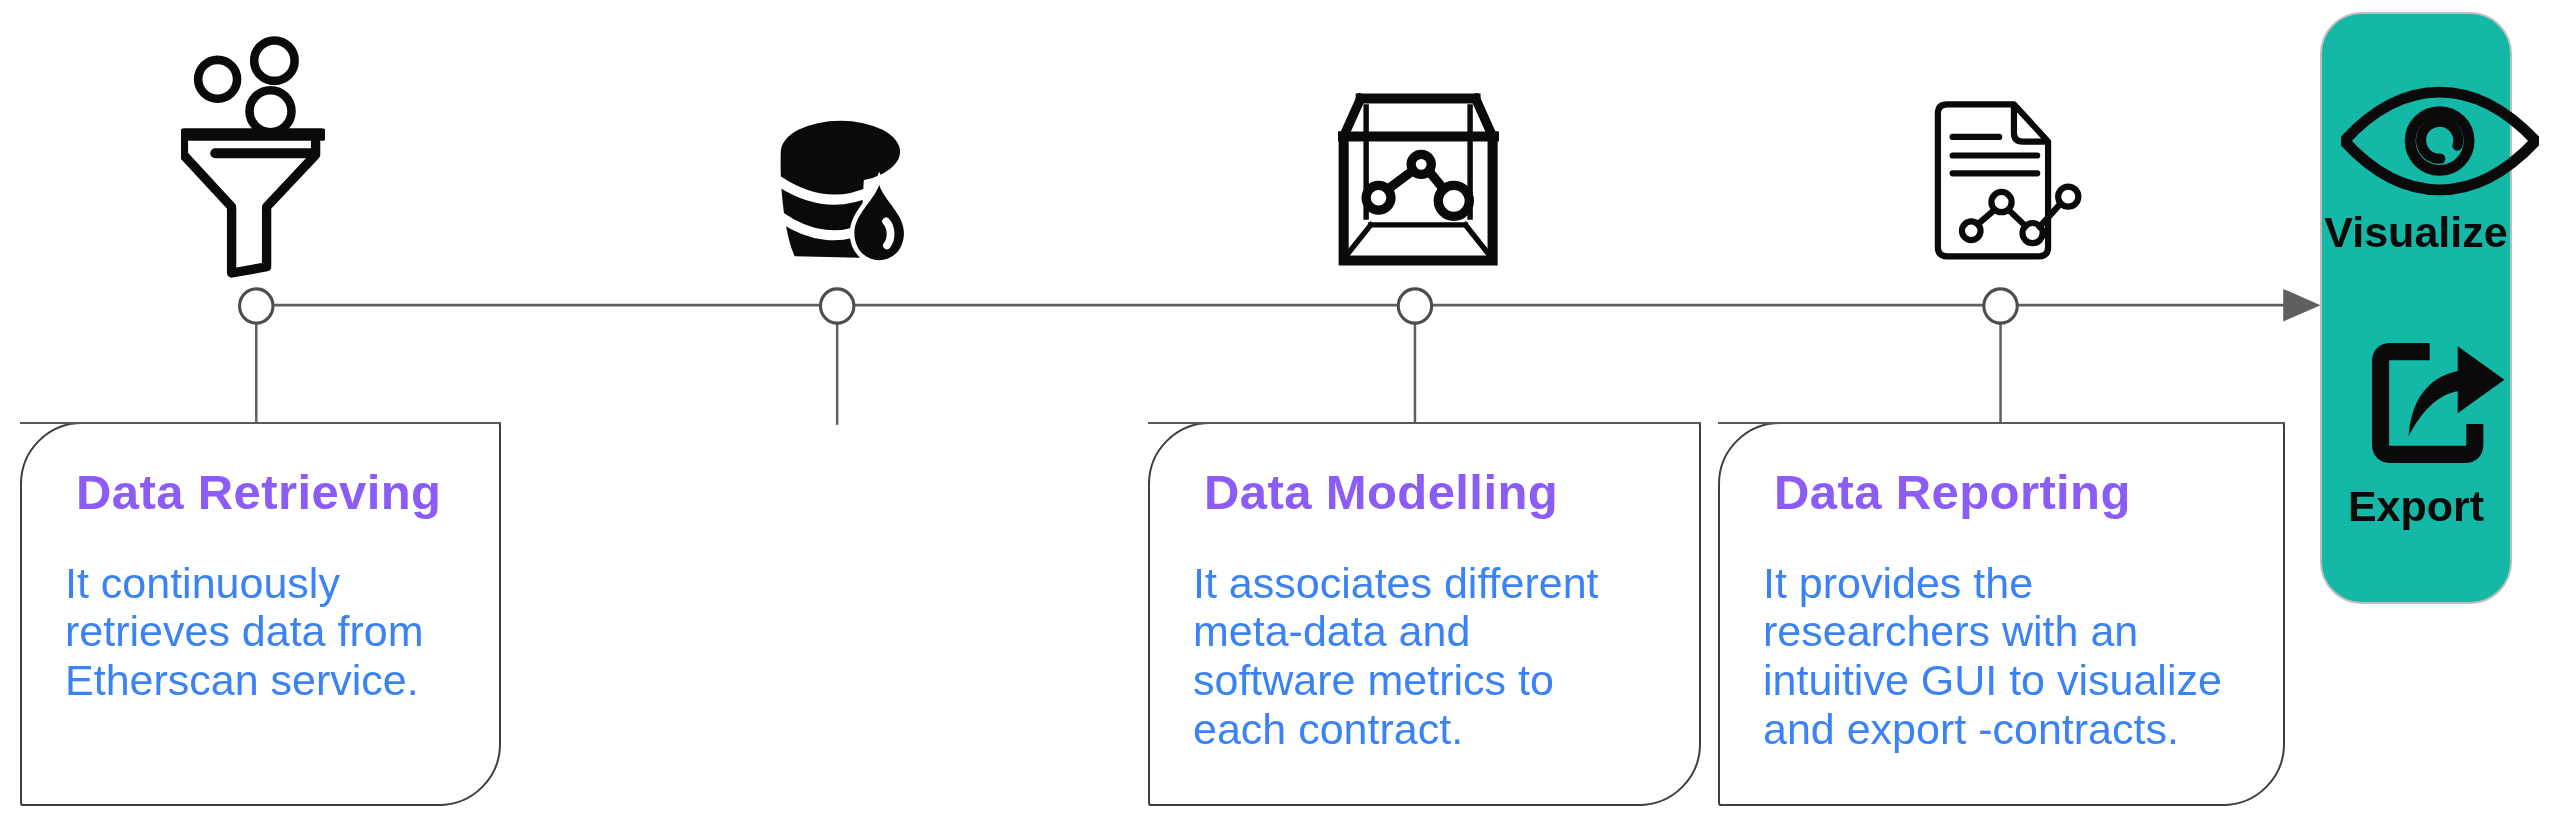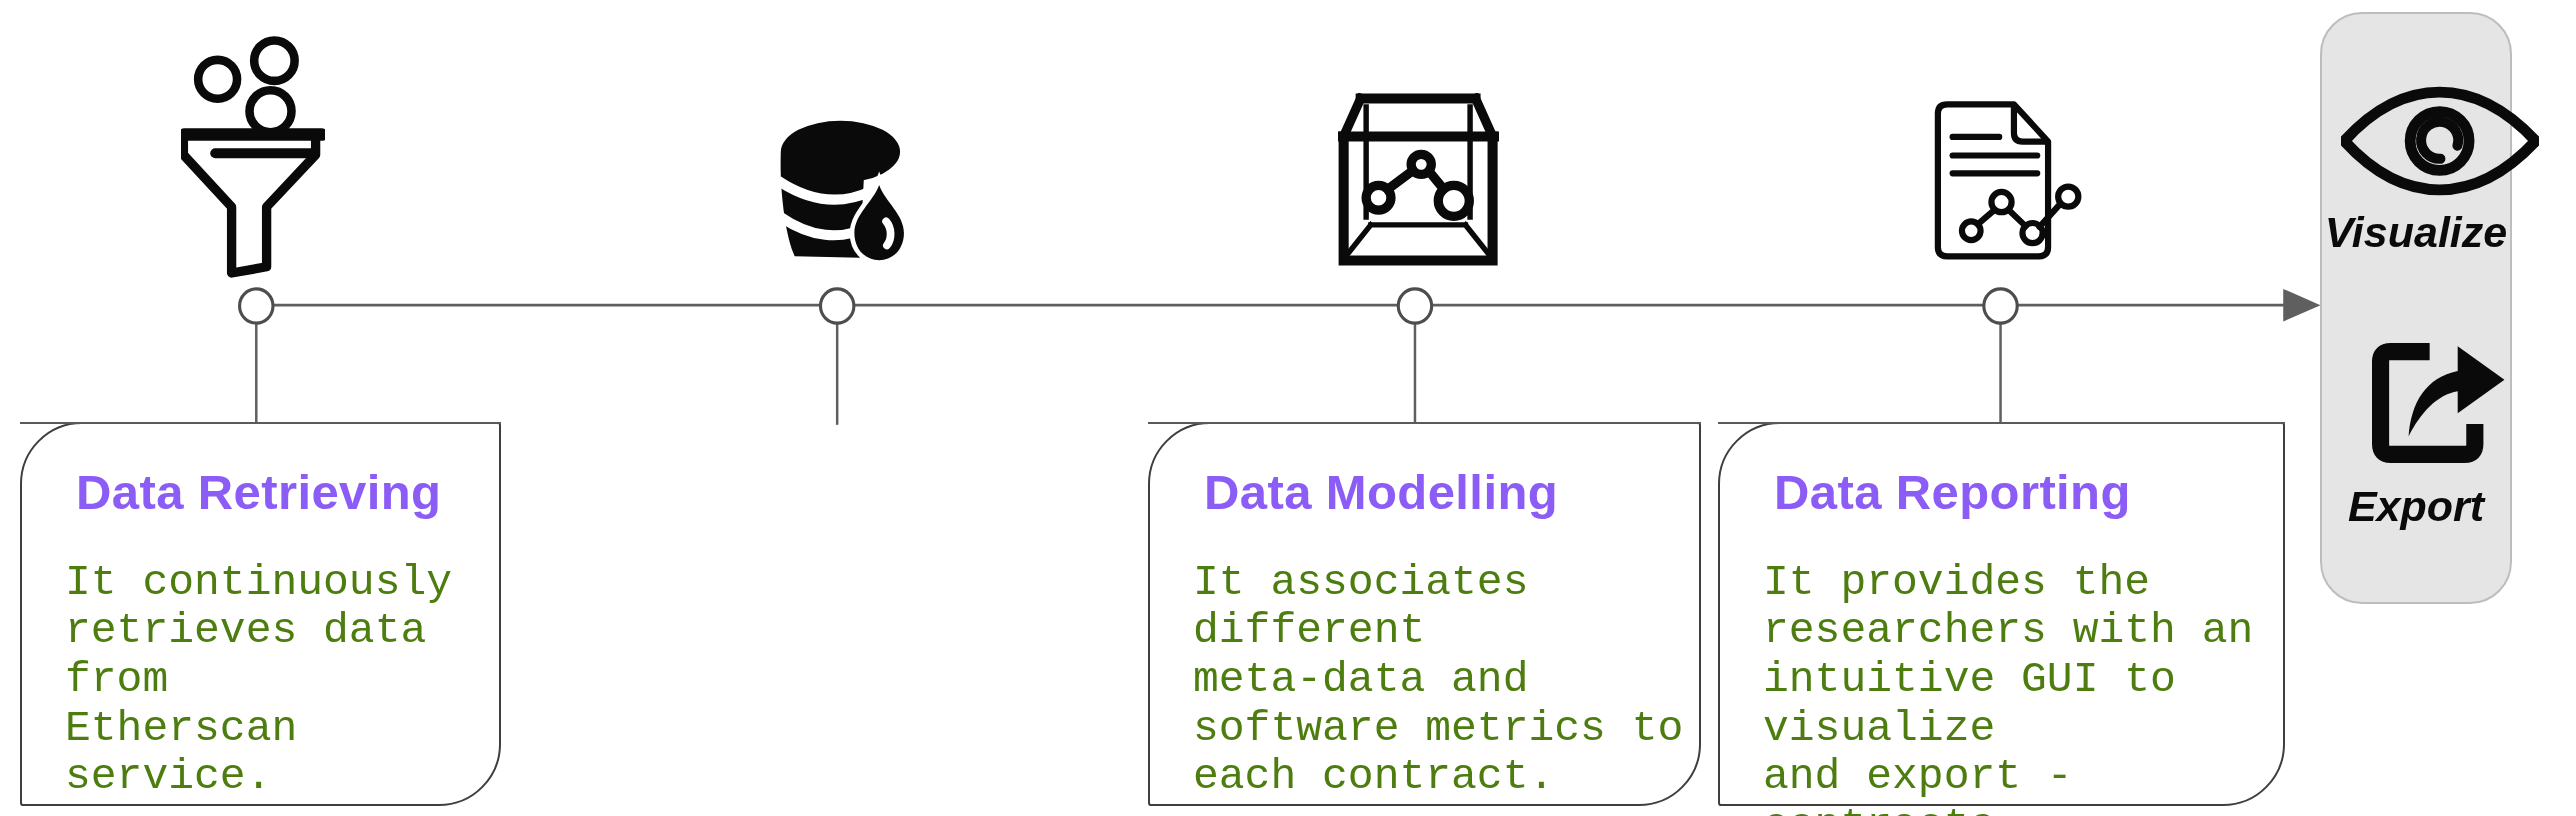--- a/index.html
+++ b/index.html
@@ -23,31 +23,31 @@
   .card1{left:20px;width:481px;}
   .card2{left:567px;width:548px;}
   .card3{left:1148px;width:553px;}
   .card4{left:1718px;width:567px;}
   .card-title{
     margin:41px 18.6px 0 54px;font-size:49px;line-height:1.12;font-weight:700;
     color:#8b5cf6;letter-spacing:0.4px;
   }
   .card-desc{
     margin:39px 14px 0 43px;font-size:43px;line-height:1.13;font-weight:400;
-    color:#4d7c0f;white-space:pre-line;font-family:Liberation Mono, monospace;
+    color:#3b82f6;white-space:pre-line;
   }
 
   
   .step-icon{position:absolute;z-index:2;}
 
   
   .panel{
     position:absolute;left:2320px;top:11.6px;width:192px;height:592px;
-    background:#e5e5e5;border:2.3px solid #bdbdbd;border-radius:42px;
-    box-sizing:border-box;z-index:2;font-style:italic;
+    background:#14b8a6;border:2.3px solid #bdbdbd;border-radius:42px;
+    box-sizing:border-box;z-index:2;
   }
   .panel-icon{position:absolute;}
   .panel-label{
     position:absolute;left:0;width:100%;text-align:center;
     font-size:43px;font-weight:700;color:#0a0a0a;
   }
   .label-visualize{top:194px;}
   .label-export{top:468px;}
 </style>
 </head>

